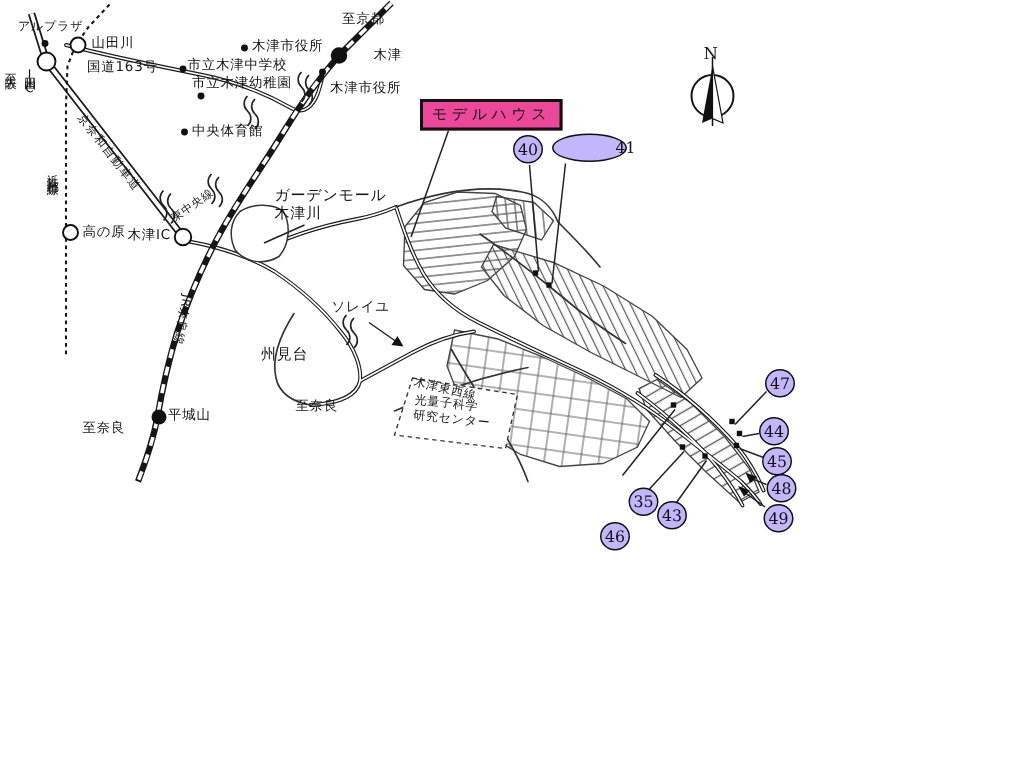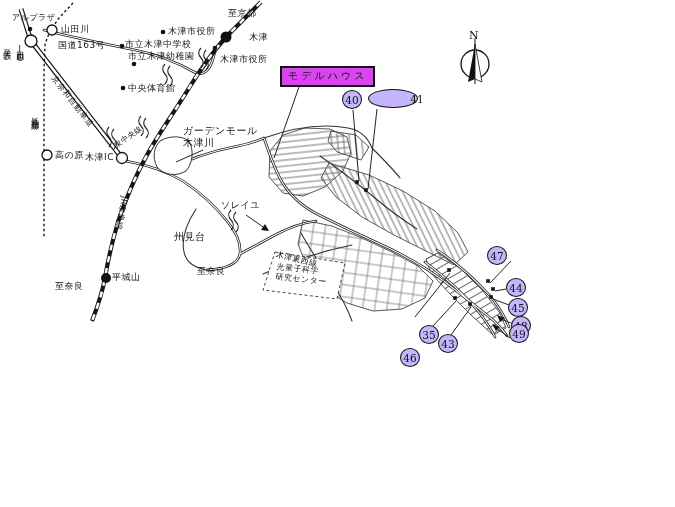--- a/index.html
+++ b/index.html
@@ -8,21 +8,21 @@
   .stage svg{position:absolute;left:0;top:0;}
   .lbl{position:absolute;font-size:9px;line-height:1.15;white-space:nowrap;letter-spacing:.5px;color:#141414;}
   .sm{font-size:8px;}
   .xs{font-size:7.5px;}
   .lg{font-size:10px;}
   .vert{writing-mode:vertical-rl;text-orientation:upright;letter-spacing:1.5px;}
   .rot{transform-origin:0 0;}
   .num-circle{position:absolute;width:20px;height:19px;border:1.4px solid #111;border-radius:50%;
       background:#c4b5fd;display:flex;align-items:center;justify-content:center;
       font-family:"DejaVu Serif",serif;font-size:10.5px;color:#111;box-sizing:border-box;}
-  .model-box{position:absolute;border:2px solid #111;background:#d946ef;padding:1px 6px 2px 6px;
+  .model-box{position:absolute;border:2px solid #111;background:#ec4899;padding:1px 6px 2px 6px;
       font-size:10px;letter-spacing:3px;color:#111;}
   .n-label{position:absolute;font-size:11px;font-family:"DejaVu Serif",serif;color:#111;}
 </style>
 </head>
 <body>
 
 <div class="stage">
 
 <svg width="675" height="507" viewBox="0 0 675 507">
   <defs>
@@ -202,17 +202,17 @@
 
 <div class="model-box" style="left:280px;top:66px;">モデルハウス</div>
 
 <div class="num-circle" style="left:342px;top:90px;">40</div>
 <div class="num-circle" style="left:368px;top:89px;padding-left:48px;">41</div>
 <div class="num-circle" style="left:419px;top:325px;">35</div>
 <div class="num-circle" style="left:438px;top:334px;">43</div>
 <div class="num-circle" style="left:506px;top:278px;">44</div>
 <div class="num-circle" style="left:508px;top:298px;">45</div>
 <div class="num-circle" style="left:400px;top:316px;margin-top:32px;">46</div>
-<div class="num-circle" style="left:487px;top:246px;">47</div>
+<div class="num-circle" style="left:510px;top:246px;">47</div>
 <div class="num-circle" style="left:511px;top:316px;">48</div>
-<div class="num-circle" style="left:509px;top:324px;text-align:center;">49</div>
+<div class="num-circle" style="left:509px;top:336px;text-align:center;">49</div>
 
 </div>
 
 </body></html>

